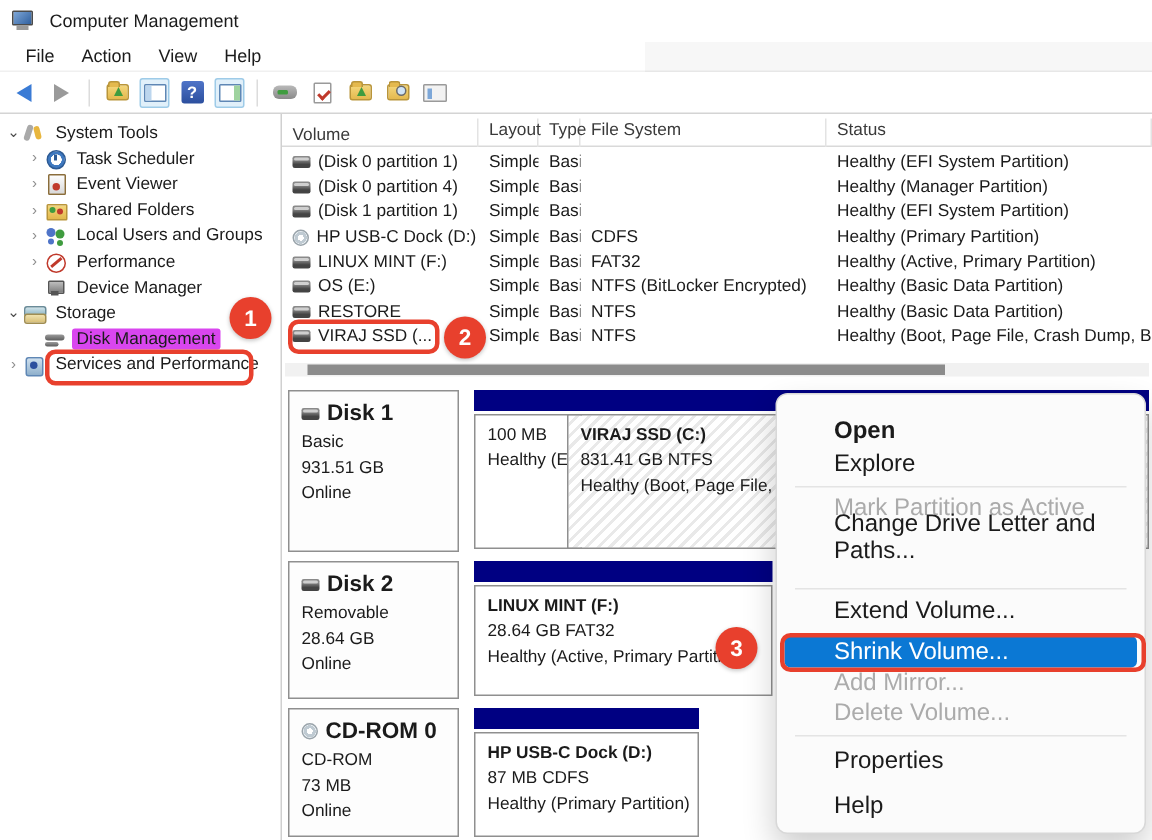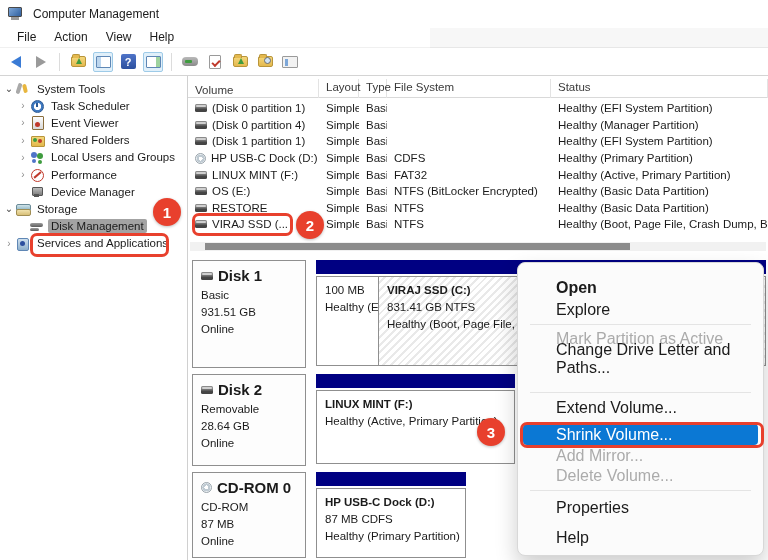--- a/index.html
+++ b/index.html
@@ -42,21 +42,21 @@
   .ico-proplist { width:16px; height:12px; background:#f2f2f2; border:1px solid #9a9a9a; border-radius:1px; position:relative; }
   .ico-proplist:after { content:""; position:absolute; left:2px; top:2px; width:3px; height:7px; background:#7da7d8; }
 
   
   .treepane { position:absolute; left:0; top:76px; width:188px; height:484px; background:#ffffff; border-right:1px solid #d0d0d0; padding-top:4px; }
   .titem { height:17.2px; display:flex; align-items:center; font-size:11.5px; white-space:nowrap; cursor:default; }
   .titem .chev { width:10px; text-align:center; color:#8f8f8f; font-size:10px; flex:none; }
   .titem .chev.open { color:#4a4a4a; }
   .titem .tico { flex:none; margin:0 4px 0 2px; }
   .titem .tlabel { padding:1px 3px; border-radius:2px; }
-  .titem.selected .tlabel { background:#a3a3a3; }
+  .titem.selected .tlabel { background:#d946ef; }
   .ind0 { padding-left:6px; } .ind1 { padding-left:4px; } .ind2 { padding-left:18px; }
   
   .ti { width:14px; height:13px; position:relative; display:inline-block; }
   .ti-computer:before { content:""; position:absolute; left:0; top:1px; width:12px; height:8px; background:linear-gradient(135deg,#89b0dd,#30609f); border:1px solid #555; border-radius:1px; }
   .ti-computer:after { content:""; position:absolute; left:3px; top:10px; width:7px; height:2px; background:#999; }
   .ti-tools:before { content:""; position:absolute; left:1px; top:1px; width:4px; height:11px; background:#a9a9a9; border-radius:2px; transform:rotate(18deg); }
   .ti-tools:after { content:""; position:absolute; left:7px; top:2px; width:4px; height:9px; background:#e8b63e; border-radius:2px; transform:rotate(-14deg); }
   .ti-clock:before { content:""; position:absolute; left:1px; top:1px; width:11px; height:11px; border-radius:50%; background:radial-gradient(#ffffff 45%,#3f79c0 48%); border:1px solid #2c5a94; }
   .ti-clock:after { content:""; position:absolute; left:6px; top:4px; width:1.5px; height:4px; background:#2c5a94; }
   .ti-log:before { content:""; position:absolute; left:2px; top:0; width:10px; height:12px; background:linear-gradient(#fdfdfd,#d8d8d8); border:1px solid #8a6d3b; border-radius:1px; }
@@ -216,21 +216,21 @@
       <span class="tlabel">Storage</span>
     </div>
     <div class="titem ind2 selected">
       <span class="chev"></span>
       <span class="tico ti ti-disk"></span>
       <span class="tlabel">Disk Management</span>
     </div>
     <div class="titem ind1">
       <span class="chev">›</span>
       <span class="tico ti ti-services"></span>
-      <span class="tlabel">Services and Applications</span>
+      <span class="tlabel">Services and Performance</span>
     </div>
   </div>
 
   <div class="listpane">
     <div class="vheader">
       <span class="hc c-vol">Volume</span>
       <span class="hc c-lay">Layout</span>
       <span class="hc c-typ">Type</span>
       <span class="hc c-fs">File System</span>
       <span class="hc c-st">Status</span>
@@ -355,33 +355,34 @@
             <span>Disk 2</span>
           </div>
         <div class="dline">Removable</div>
         <div class="dline">28.64 GB</div>
         <div class="dline">Online</div>
       </div>
       <div class="part" style="left:126px; width:199px; height:90px;">
         <div class="pband"></div>
         <div class="pbox">
           <div class="pname">LINUX MINT  (F:)</div>
+          <div class="pline">28.64 GB FAT32</div>
           <div class="pline">Healthy (Active, Primary Partition)</div>
         </div>
       </div>
     </div>
 
     <div class="diskblock" style="top:396px; height:88px;">
       <div class="dlabel">
         <div class="dtitle">
             <span class="mini-cd"></span>
             <span>CD-ROM 0</span>
           </div>
         <div class="dline">CD-ROM</div>
-        <div class="dline">87 MB</div>
+        <div class="dline">73 MB</div>
         <div class="dline">Online</div>
       </div>
       <div class="part" style="left:126px; width:150px; height:86px;">
         <div class="pband"></div>
         <div class="pbox">
           <div class="pname">HP USB-C Dock  (D:)</div>
           <div class="pline">87 MB CDFS</div>
           <div class="pline">Healthy (Primary Partition)</div>
         </div>
       </div>

